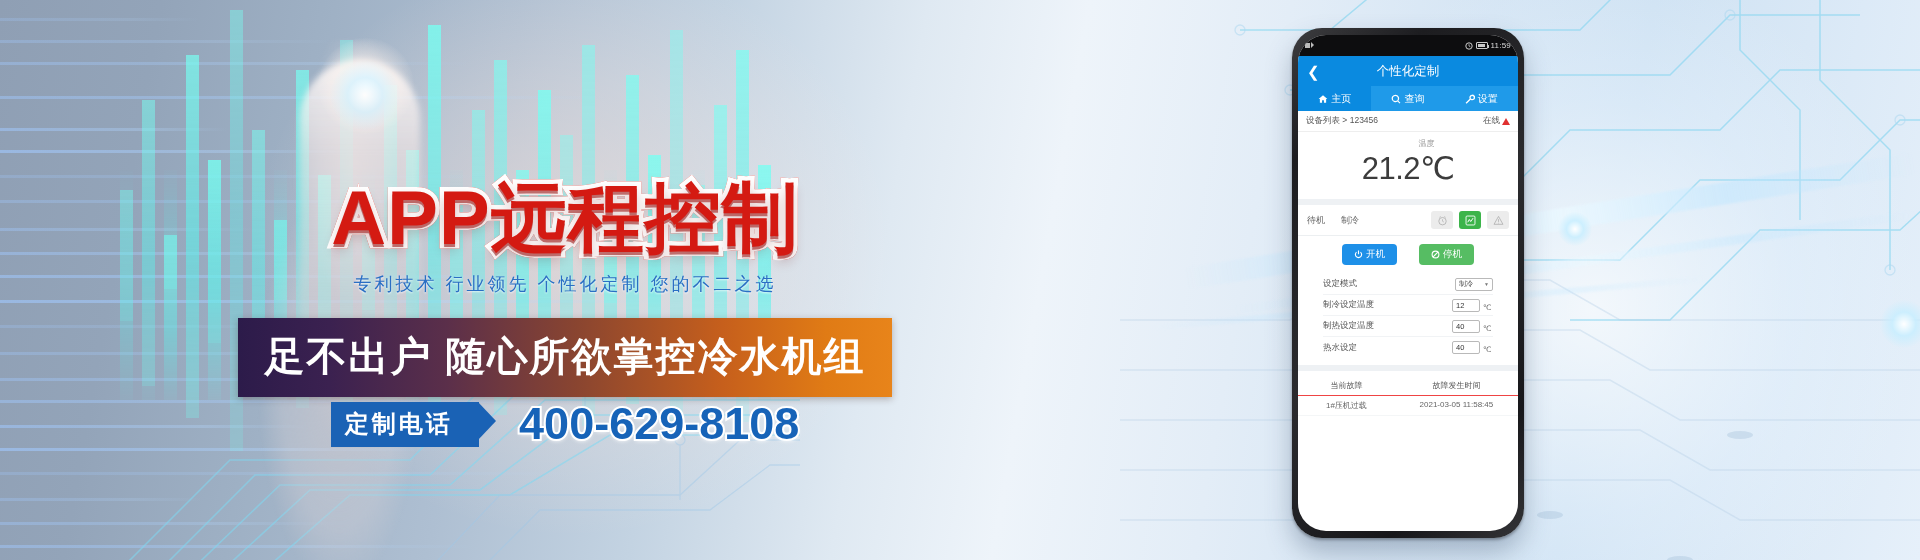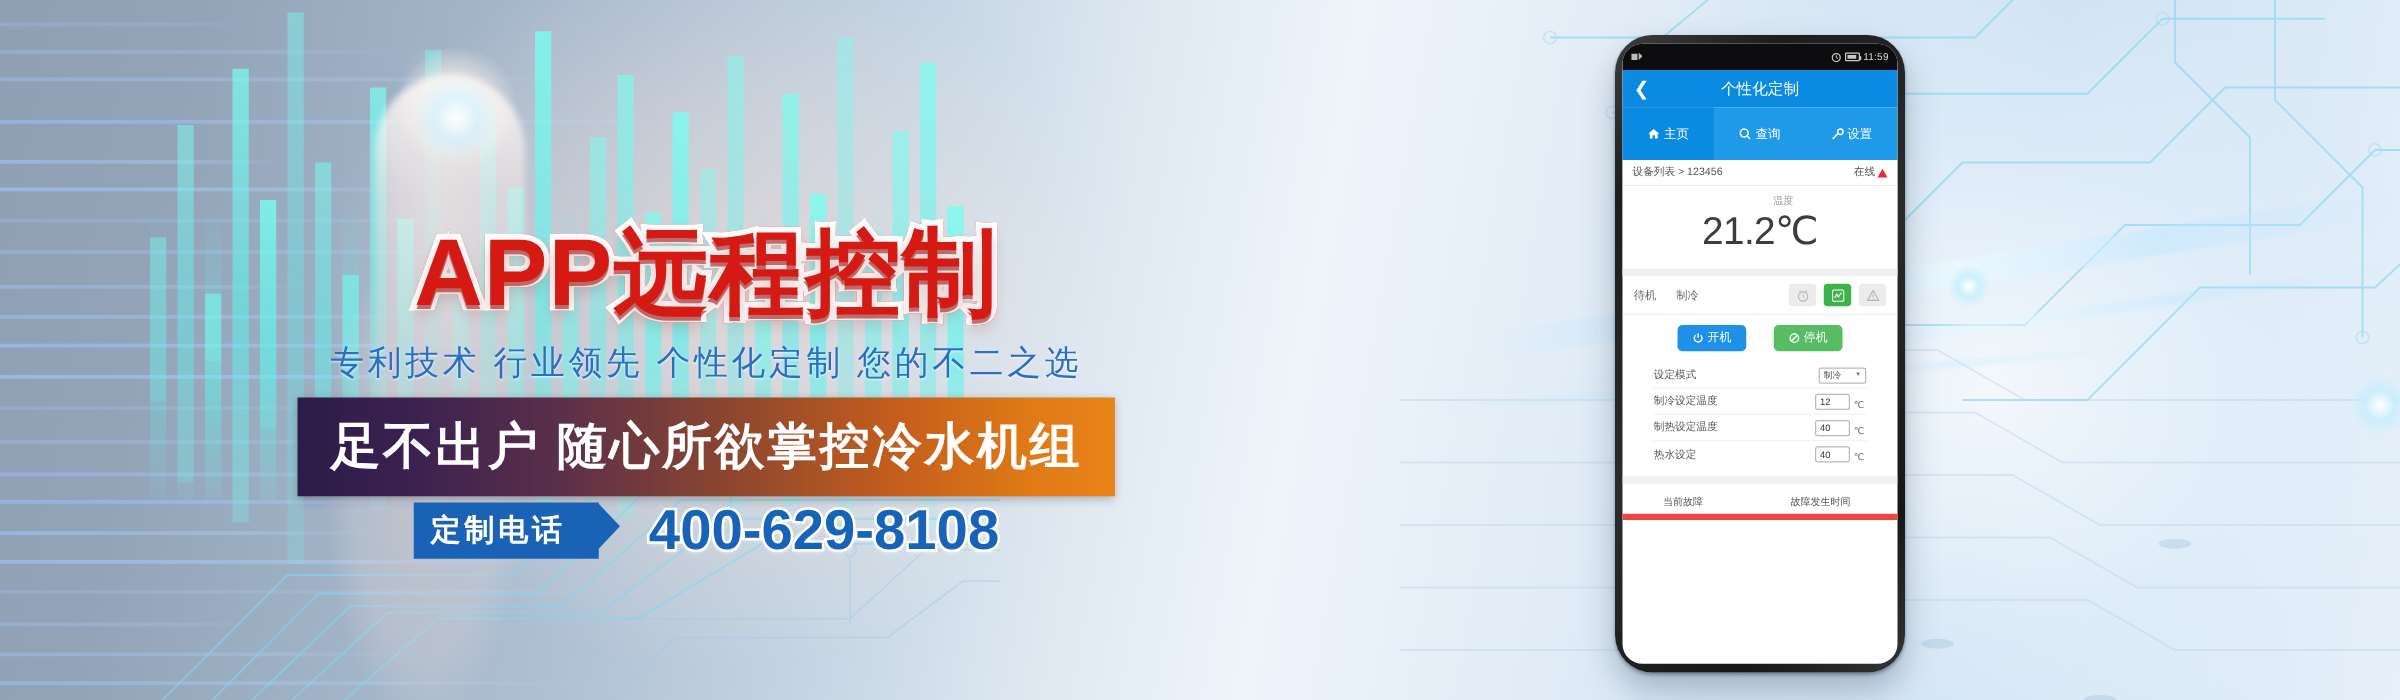--- a/index.html
+++ b/index.html
@@ -95,21 +95,21 @@
     text-shadow:0 3px 0 rgba(150,10,8,.55), 0 6px 12px rgba(120,20,20,.25);
     white-space:nowrap;
   }
   .headline .hl-inner {
     background:linear-gradient(180deg,#f02015 0%,#e0170f 46%,#b21009 58%,#c2120a 100%);
     -webkit-background-clip:text; background-clip:text;
   }
 
   .subline {
     position:absolute; left:0; right:0; top:272px; text-align:center;
-    font-size:27px; color:#2a6fc4; letter-spacing:3px; white-space:nowrap;
+    font-size:18px; color:#2a6fc4; letter-spacing:3px; white-space:nowrap;
     text-shadow:0 1px 2px rgba(255,255,255,.85);
   }
 
   .bar-wrap { position:absolute; left:0; right:0; top:318px; text-align:center; }
   .bar {
     display:inline-block; padding:11px 26px 13px;
     background:linear-gradient(90deg,#2c1b4a 0%,#3b2150 14%,#5b2f4a 32%,#8a4530 52%,#c65f1c 74%,#e07b15 90%,#e8841a 100%);
     color:#fff; font-size:40px; font-weight:bold; letter-spacing:2px; white-space:nowrap;
     box-shadow:0 2px 7px rgba(60,30,20,.30);
   }
@@ -133,21 +133,21 @@
   }
 
   
   .phone {
     position:absolute; left:1292px; top:28px; width:232px; height:510px;
     background:linear-gradient(135deg,#3d3d40 0%,#1d1d20 18%,#2b2b2e 50%,#17171a 82%,#343437 100%);
     border-radius:30px; padding:7px 6px;
     box-shadow:0 14px 26px rgba(60,80,110,.35), 0 2px 3px rgba(0,0,0,.35);
   }
   .phone-screen {
-    width:100%; height:100%; background:#fff; border-radius:16px; overflow:hidden;
+    width:100%; height:100%; background:#fff; border-radius:28px; overflow:hidden;
     display:flex; flex-direction:column;
   }
 
   .statusbar {
     height:21px; background:#0d0d0f; color:#dcdcdc; font-size:8px;
     display:flex; align-items:center; padding:0 7px; position:relative; flex:0 0 auto;
   }
   .sb-left { display:flex; align-items:center; gap:2px; opacity:.9; }
   .sb-right { margin-left:auto; display:flex; align-items:center; gap:3px; }
   .sb-batt { width:12px; height:7px; border:1px solid #c9c9c9; border-radius:1px; position:relative; }
@@ -155,21 +155,21 @@
   .sb-batt i { position:absolute; left:1px; top:1px; bottom:1px; width:7px; background:#c9c9c9; display:block; }
   .sb-time { font-size:8px; letter-spacing:.2px; }
 
   .appbar {
     background:#0a8ae0; color:#fff; height:30px; display:flex; align-items:center;
     padding:0 9px; flex:0 0 auto; position:relative;
   }
   .appbar .back { font-size:15px; line-height:1; }
   .appbar .title { position:absolute; left:0; right:0; text-align:center; font-size:12.5px; }
 
-  .tabs { background:#1f9ae9; display:flex; height:42px; flex:0 0 auto;text-align:center; }
+  .tabs { background:#1f9ae9; display:flex; height:25px; flex:0 0 auto;text-align:center; }
   .tab {
     flex:1; display:flex; align-items:center; justify-content:center; gap:3px;
     color:#fff; font-size:10px;
   }
   .tab.active { background:#0a8ae0; }
   .tab svg { width:10px; height:10px; fill:#fff; }
 
   .crumbbar {
     height:21px; background:#fff; display:flex; align-items:center; padding:0 8px;
     font-size:8.5px; color:#555; border-bottom:1px solid #eee; flex:0 0 auto;
@@ -218,21 +218,21 @@
   }
   .sel .car { margin-left:auto; font-size:5px; color:#777; }
   .inp {
     width:28px; height:13px; border:1px solid #b9b9b9; background:#fff; border-radius:2px;
     font-size:7.5px; color:#333; display:flex; align-items:center; padding:0 3px;
   }
   .unit { font-size:7.5px; color:#666; width:10px; }
 
   .fault-block { margin-top:7px; border-top:6px solid #eef1f4; padding-top:5px; flex:0 0 auto; }
   .fault-head, .fault-row { display:flex; font-size:8px; padding:4px 0; }
-  .fault-head { color:#555; border-bottom:5px solid #ef4444; }
+  .fault-head { color:#555; border-bottom:1px solid #ef4444; }
   .fault-row { color:#666; border-bottom:1px solid #f4f6f7; }
   .fc1 { flex:0 0 44%; text-align:center; }
   .fc2 { flex:1; text-align:center; }
 </style>
 </head>
 <body>
 
 <div id="banner">
 
   <div class="bg-base"></div>
@@ -548,18 +548,22 @@
             <span class="unit">℃</span>
           </span>
         </div>
       </div>
 
       <div class="fault-block">
         <div class="fault-head">
           <span class="fc1">当前故障</span>
           <span class="fc2">故障发生时间</span>
         </div>
+        <div class="fault-row">
+          <span class="fc1">1#压机过载</span>
+          <span class="fc2">2021-03-05 11:58:45</span>
+        </div>
       </div>
 
     </div>
   </div>
 
 </div>
 
 </body></html>

